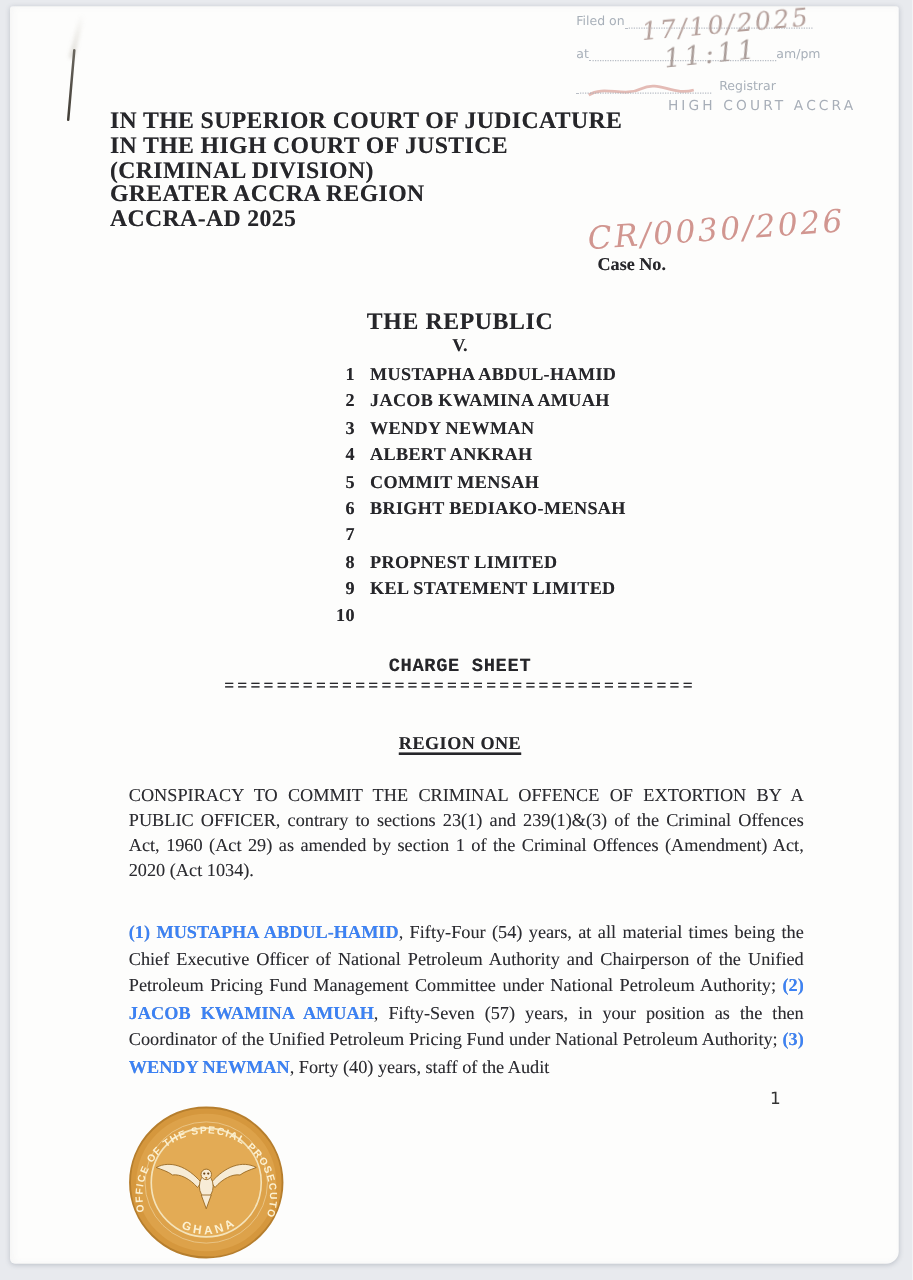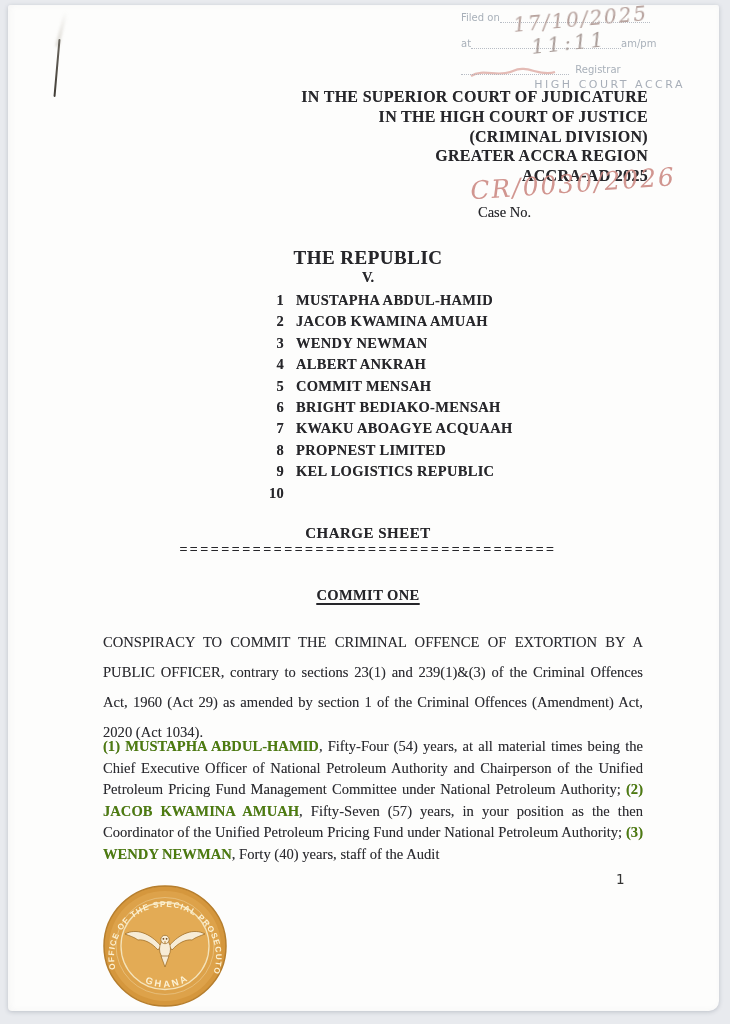--- a/index.html
+++ b/index.html
@@ -52,62 +52,62 @@
   .sig-squiggle { position:absolute; left:8px; top:2px; }
   .court-stamp {
     position:absolute; right:34px; top:73px;
     font-family:"DejaVu Sans", sans-serif; font-size:11px;
     letter-spacing:2.5px; color:#99a1ad; opacity:.85;
     white-space:nowrap; filter:blur(.4px);
   }
   
   .header-block {
     position:absolute; left:80px; top:82px; width:560px;
-    text-align:right; font-weight:700; font-size:16px;
+    text-align:left; font-weight:700; font-size:19px;
     line-height:19.8px; letter-spacing:.3px;
     text-shadow:0 0 .5px rgba(20,20,25,.4);
   }
   
   .case-hw {
     position:absolute; left:462px; top:163px; width:240px;
     font-size:25px; color:#cd8b85; letter-spacing:2px;
     transform:rotate(-4deg); white-space:nowrap; opacity:.9;
   }
   .case-label {
     position:absolute; left:470px; top:199px;
-    font-weight:400; font-size:14.5px;
+    font-weight:700; font-size:14.5px;
     text-shadow:0 0 .5px rgba(20,20,25,.4);
   }
   
   .centered { position:absolute; left:80px; width:560px; text-align:center; }
   .republic { top:242px; font-weight:700; font-size:19px; letter-spacing:.5px; text-shadow:0 0 .5px rgba(20,20,25,.4); }
   .versus   { top:264px; font-weight:700; font-size:14.5px; text-shadow:0 0 .5px rgba(20,20,25,.4); }
   .accused-list { position:absolute; left:258px; top:287px; }
   .accused-row { display:flex; height:21.4px; align-items:baseline;
     font-weight:700; font-size:14.5px; letter-spacing:.3px;
     text-shadow:0 0 .5px rgba(20,20,25,.4); }
   .accused-num { width:18px; text-align:right; margin-right:12px; }
   
-  .cs-title { top:520px; font-weight:700; font-size:15px; letter-spacing:.5px; text-shadow:0 0 .5px rgba(20,20,25,.4); }
+  .cs-title { top:520px; font-weight:700; font-size:15px; letter-spacing:.5px; text-shadow:0 0 .5px rgba(20,20,25,.4);font-family:Liberation Mono, monospace; }
   .cs-divider { top:537px; font-weight:700; font-size:14px; letter-spacing:2.5px;
     white-space:nowrap; overflow:hidden; text-shadow:0 0 .5px rgba(20,20,25,.4); }
   .heading-u { font-weight:700; font-size:14.5px; letter-spacing:.4px;
     text-decoration:underline; text-underline-offset:3px;
     text-decoration-thickness:1.5px; text-shadow:0 0 .5px rgba(20,20,25,.4); }
   .count-one   { top:582px; }
   .statement-h { top:602px; }
   .particulars-h { top:710px; }
   .body-para {
     position:absolute; left:95px; width:540px;
-    font-size:14.6px; line-height:30px; text-align:justify;
+    font-size:14.6px; line-height:20px; text-align:justify;
     color:#2b2b30; text-shadow:0 0 .4px rgba(30,30,35,.35);
   }
   .statement-p { top:622px; }
   .particulars-p { top:731px; line-height:21.6px; }
-  .body-para b { color:#4d7c0f; }
+  .body-para b { color:#3b82f6; }
   
   .page-number { position:absolute; left:608px; top:866px; font-size:13.5px;
     font-family:"DejaVu Sans", sans-serif; color:#333; }
   .seal { position:absolute; left:92px; top:878px; }
 </style>
 </head>
 <body>
 
 <div class="page">
 
@@ -165,38 +165,37 @@
       <div class="accused-row">
         <span class="accused-num">5</span>
         <span class="accused-name">COMMIT MENSAH</span>
       </div>
       <div class="accused-row">
         <span class="accused-num">6</span>
         <span class="accused-name">BRIGHT BEDIAKO-MENSAH</span>
       </div>
       <div class="accused-row">
         <span class="accused-num">7</span>
-        <span class="accused-name">KWAKU ABOAGYE ACQUAAH</span>
       </div>
       <div class="accused-row">
         <span class="accused-num">8</span>
         <span class="accused-name">PROPNEST LIMITED</span>
       </div>
       <div class="accused-row">
         <span class="accused-num">9</span>
-        <span class="accused-name">KEL LOGISTICS REPUBLIC</span>
+        <span class="accused-name">KEL STATEMENT LIMITED</span>
       </div>
       <div class="accused-row">
         <span class="accused-num">10</span>
       </div>
     </div>
 
   <div class="centered cs-title">CHARGE SHEET</div>
   <div class="centered cs-divider">====================================</div>
-  <div class="centered heading-u count-one">COMMIT ONE</div>
+  <div class="centered heading-u count-one">REGION ONE</div>
 
   <div class="body-para statement-p">CONSPIRACY TO COMMIT THE CRIMINAL OFFENCE OF EXTORTION BY A PUBLIC OFFICER, contrary to sections 23(1) and 239(1)&amp;(3) of the Criminal Offences Act, 1960 (Act 29) as amended by section 1 of the Criminal Offences (Amendment) Act, 2020 (Act 1034).</div>
 
 
   <div class="body-para particulars-p"><b>(1) MUSTAPHA ABDUL-HAMID</b><span>, Fifty-Four (54) years, at all material times being the Chief Executive Officer of National Petroleum Authority and Chairperson of the Unified Petroleum Pricing Fund Management Committee under National Petroleum Authority; </span><b>(2) JACOB KWAMINA AMUAH</b><span>, Fifty-Seven (57) years, in your position as the then Coordinator of the Unified Petroleum Pricing Fund under National Petroleum Authority; </span><b>(3) WENDY NEWMAN</b><span>, Forty (40) years, staff of the Audit</span></div>
 
   <div class="page-number">1</div>
 
   <svg class="seal" width="130" height="126" viewBox="0 0 130 126">
     <ellipse cx="65" cy="63" rx="61" ry="60" fill="#d5973d" stroke="#b67e2d" stroke-width="1.5"></ellipse>

